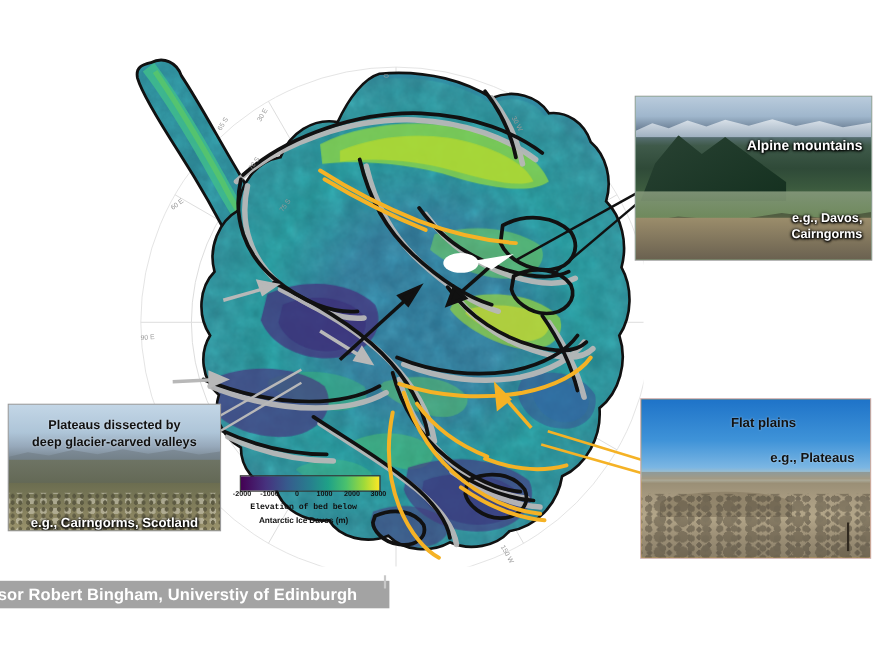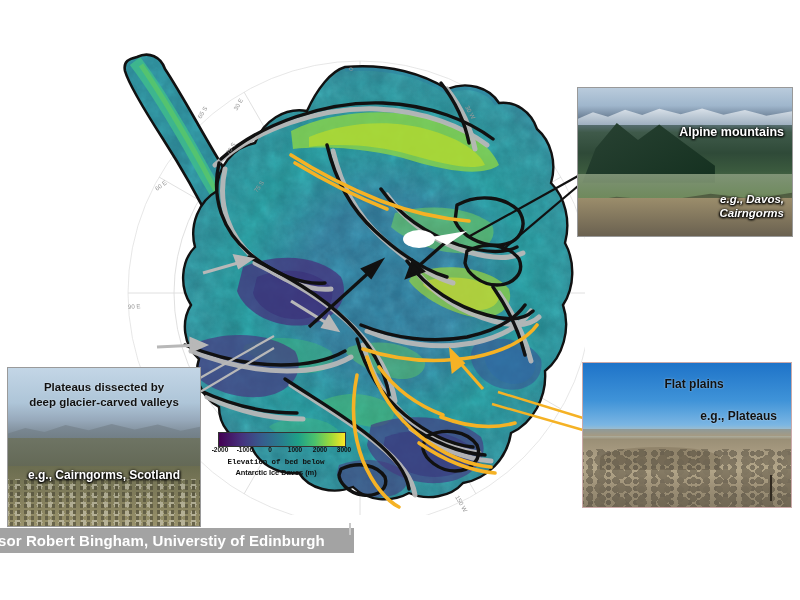--- a/index.html
+++ b/index.html
@@ -66,21 +66,21 @@
     background:linear-gradient(150deg,#2b4435,#14301f);
     clip-path:polygon(0 100%,10% 52%,26% 16%,42% 40%,58% 18%,78% 46%,100% 76%,100% 100%);}
   #alpine-photo .valley{position:absolute;left:0;top:58%;width:100%;height:16%;
     background:linear-gradient(to bottom,#86997c,#6e8a5c);opacity:.9;}
   #alpine-photo .fg{position:absolute;left:0;top:66%;width:100%;height:34%;
     background:linear-gradient(to bottom,#3a5236,#7d7457 55%,#8e845f);
     clip-path:polygon(0 34%,18% 22%,40% 30%,62% 16%,82% 26%,100% 14%,100% 100%,0 100%);}
   #alpine-photo .scree{position:absolute;left:0;top:74%;width:100%;height:26%;
     background:linear-gradient(to bottom,#9b8d6b,#6a6150);}
   #alpine-lbl1{right:8px;top:37px;font-size:12.5px;}
-  #alpine-lbl2{right:8px;top:104px;font-size:11.5px;text-align:right;font-style:italic;}
+  #alpine-lbl2{right:8px;top:104px;font-size:11.5px;text-align:right;}
 
   
   #card-namibia{left:583px;top:363px;width:208px;height:144px;
     background:#f2b024;padding:5px;box-shadow:0 0 0 1px #caa;}
   #namibia-photo{background:
       linear-gradient(to bottom,#1e73c8 0%,#3f93d8 26%,#7bb6e3 43%,
         #bcc4bb 49%,#9a8f76 53%,#a79a80 62%,#b3a689 74%,
         #9d9077 86%,#8b8069 100%);}
   #namibia-photo .horizon{position:absolute;left:0;top:46%;width:100%;height:5%;
     background:linear-gradient(to bottom,#8e9a9a,#a59a82);}
@@ -92,21 +92,21 @@
       radial-gradient(circle,#524a3b 40%,transparent 41%),
       radial-gradient(circle,#3f3930 40%,transparent 41%);
     background-size:13px 9px,21px 14px,9px 7px;
     background-position:0 0,6px 4px,3px 8px;opacity:.45;}
   #namibia-photo .post{position:absolute;right:9%;top:78%;width:2px;height:18%;
     background:#30291f;}
   #namibia-lbl1{left:50%;top:14px;font-size:12px;transform:translateX(-38%);}
   #namibia-lbl2{right:14px;top:46px;font-size:12px;}
 
   
-  #card-scotland{left:8px;top:368px;width:192px;height:158px;
+  #card-scotland{left:8px;top:368px;width:192px;height:114px;
     background:#b9b9b9;padding:6px;box-shadow:0 0 0 1px #9a9a9a;}
   #scotland-photo{background:
       linear-gradient(to bottom,#c3d6e6 0%,#aec5d8 22%,#97a9bb 33%,
         #7d8b96 42%,#6f7a78 52%,#6a6e5e 62%,
         #7b7a5f 74%,#8b8764 86%,#6f6d52 100%);}
   #scotland-photo .hills{position:absolute;left:0;top:30%;width:100%;height:18%;
     background:linear-gradient(to bottom,#8593a2,#6d7a80);
     clip-path:polygon(0 64%,9% 44%,19% 58%,30% 34%,42% 52%,54% 30%,
       66% 50%,78% 32%,90% 54%,100% 40%,100% 100%,0 100%);}
   #scotland-photo .mid{position:absolute;left:0;top:44%;width:100%;height:26%;

